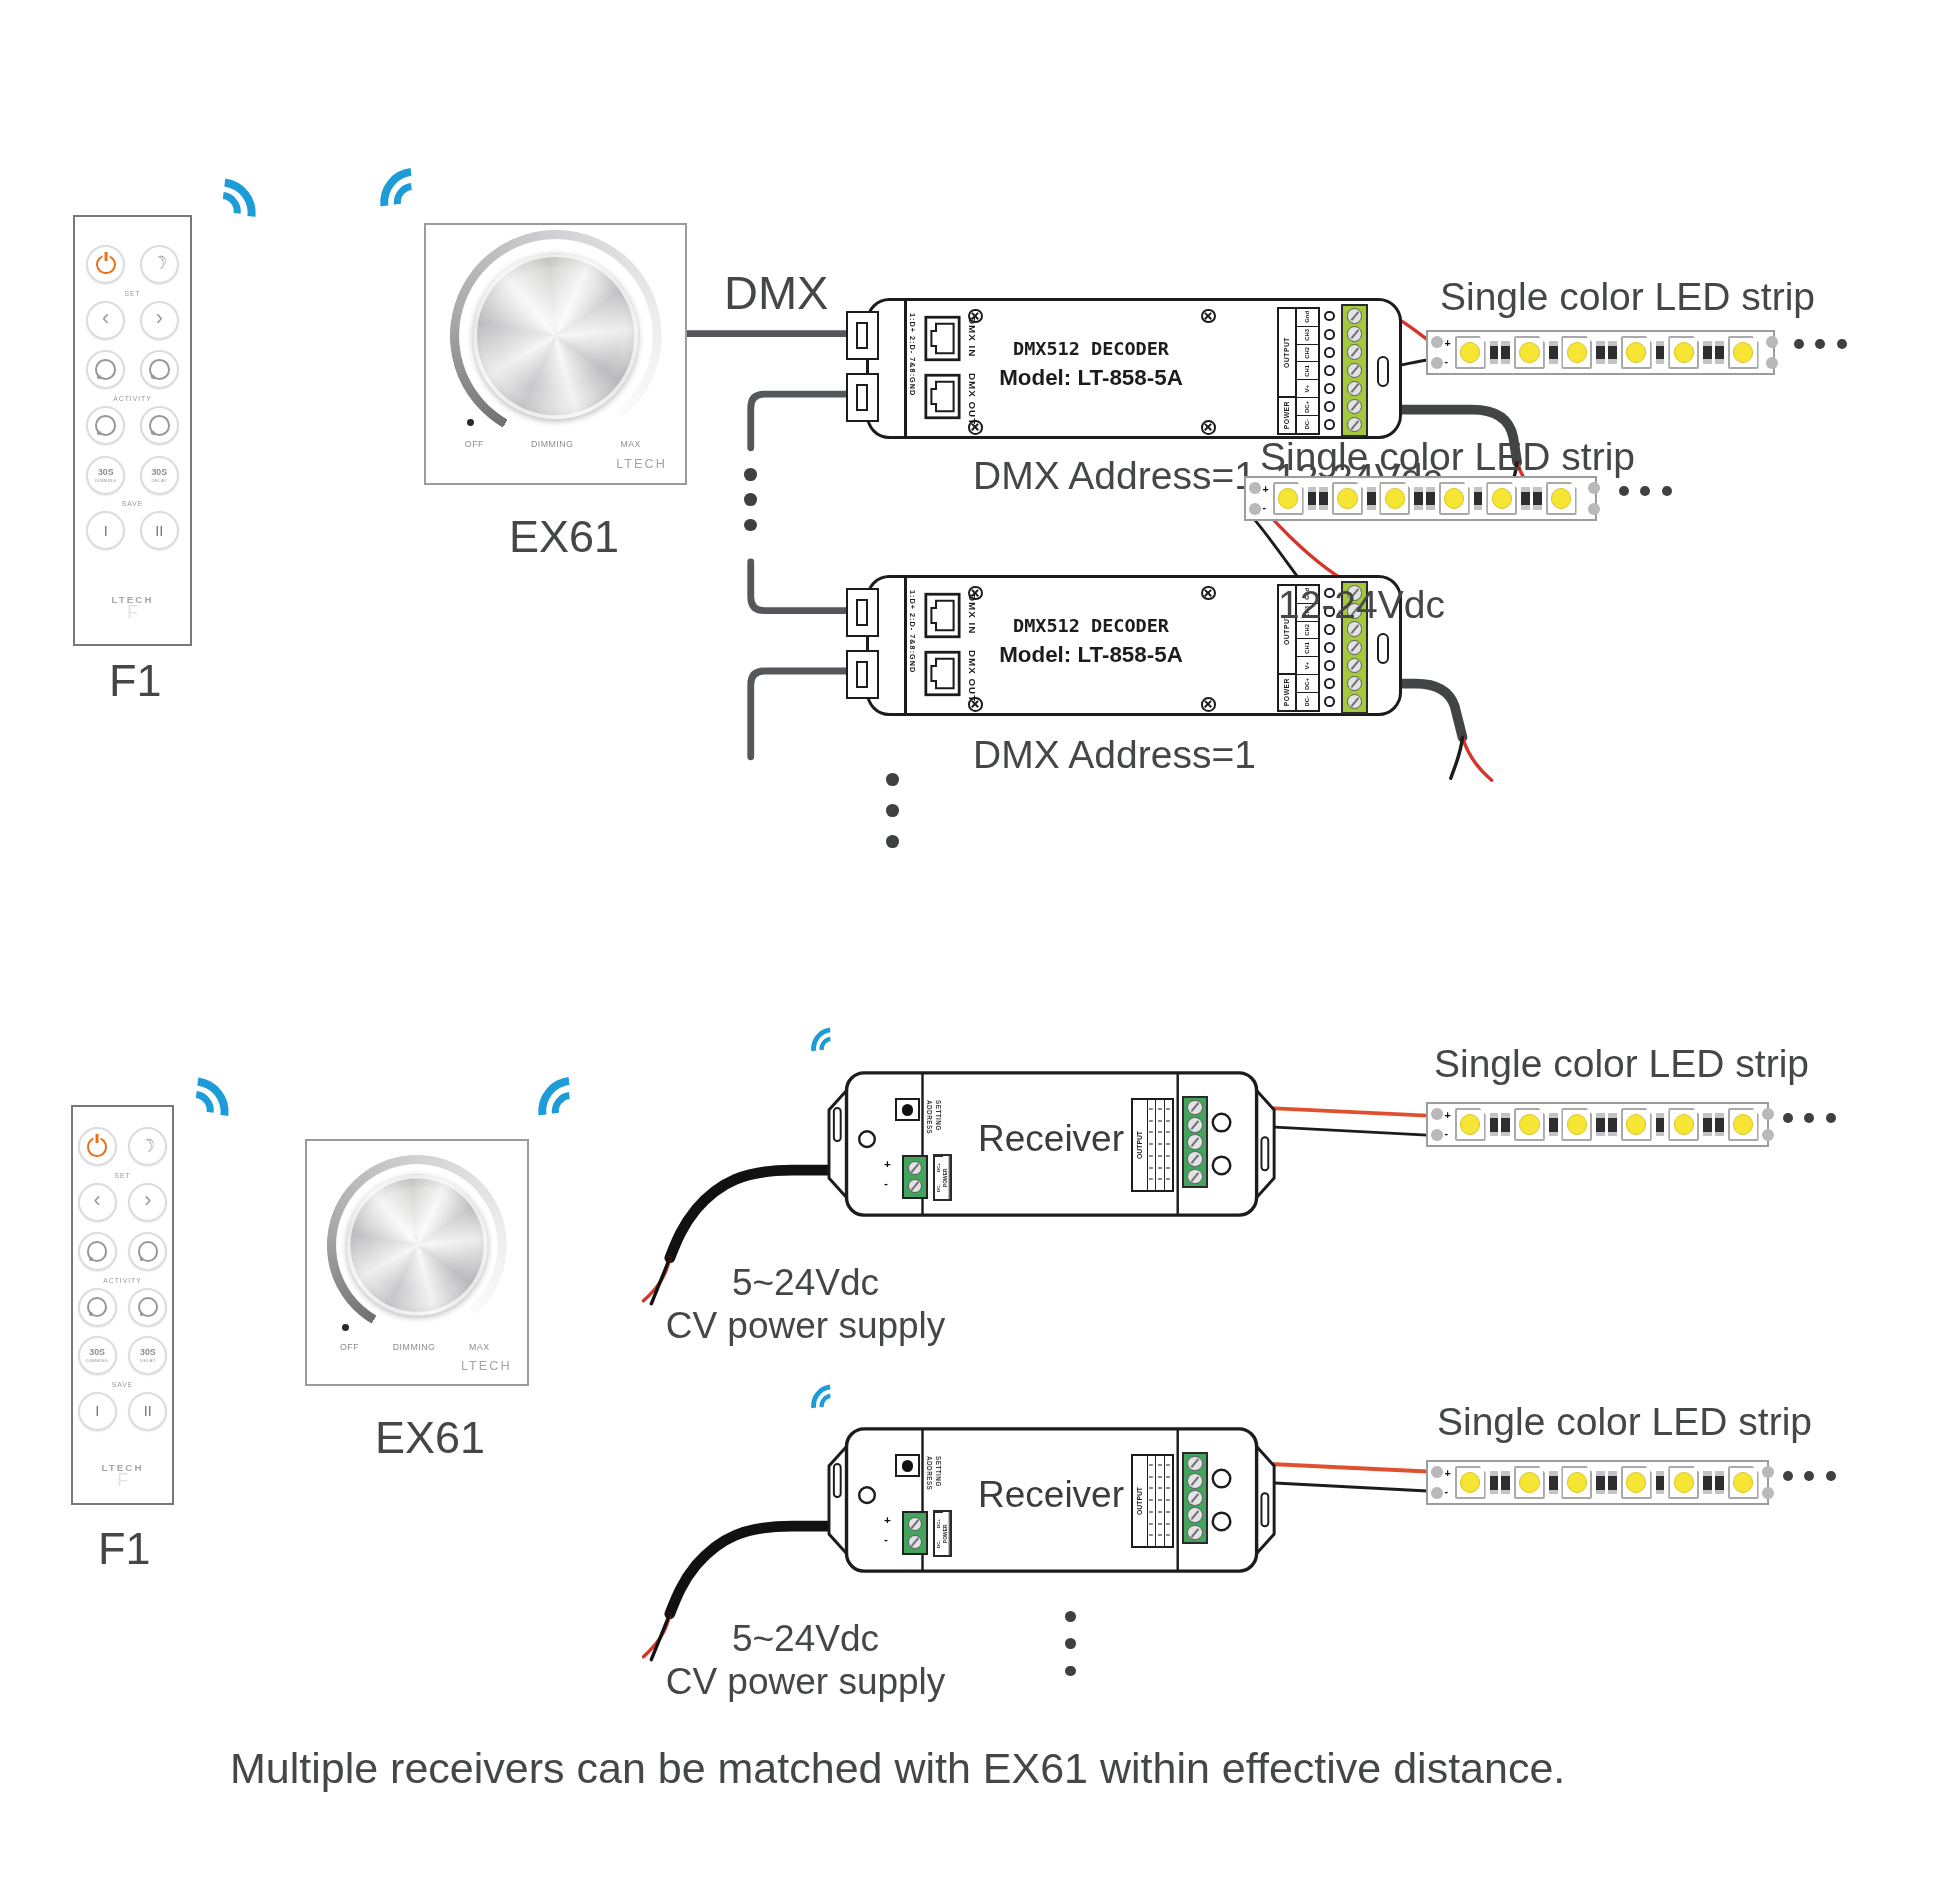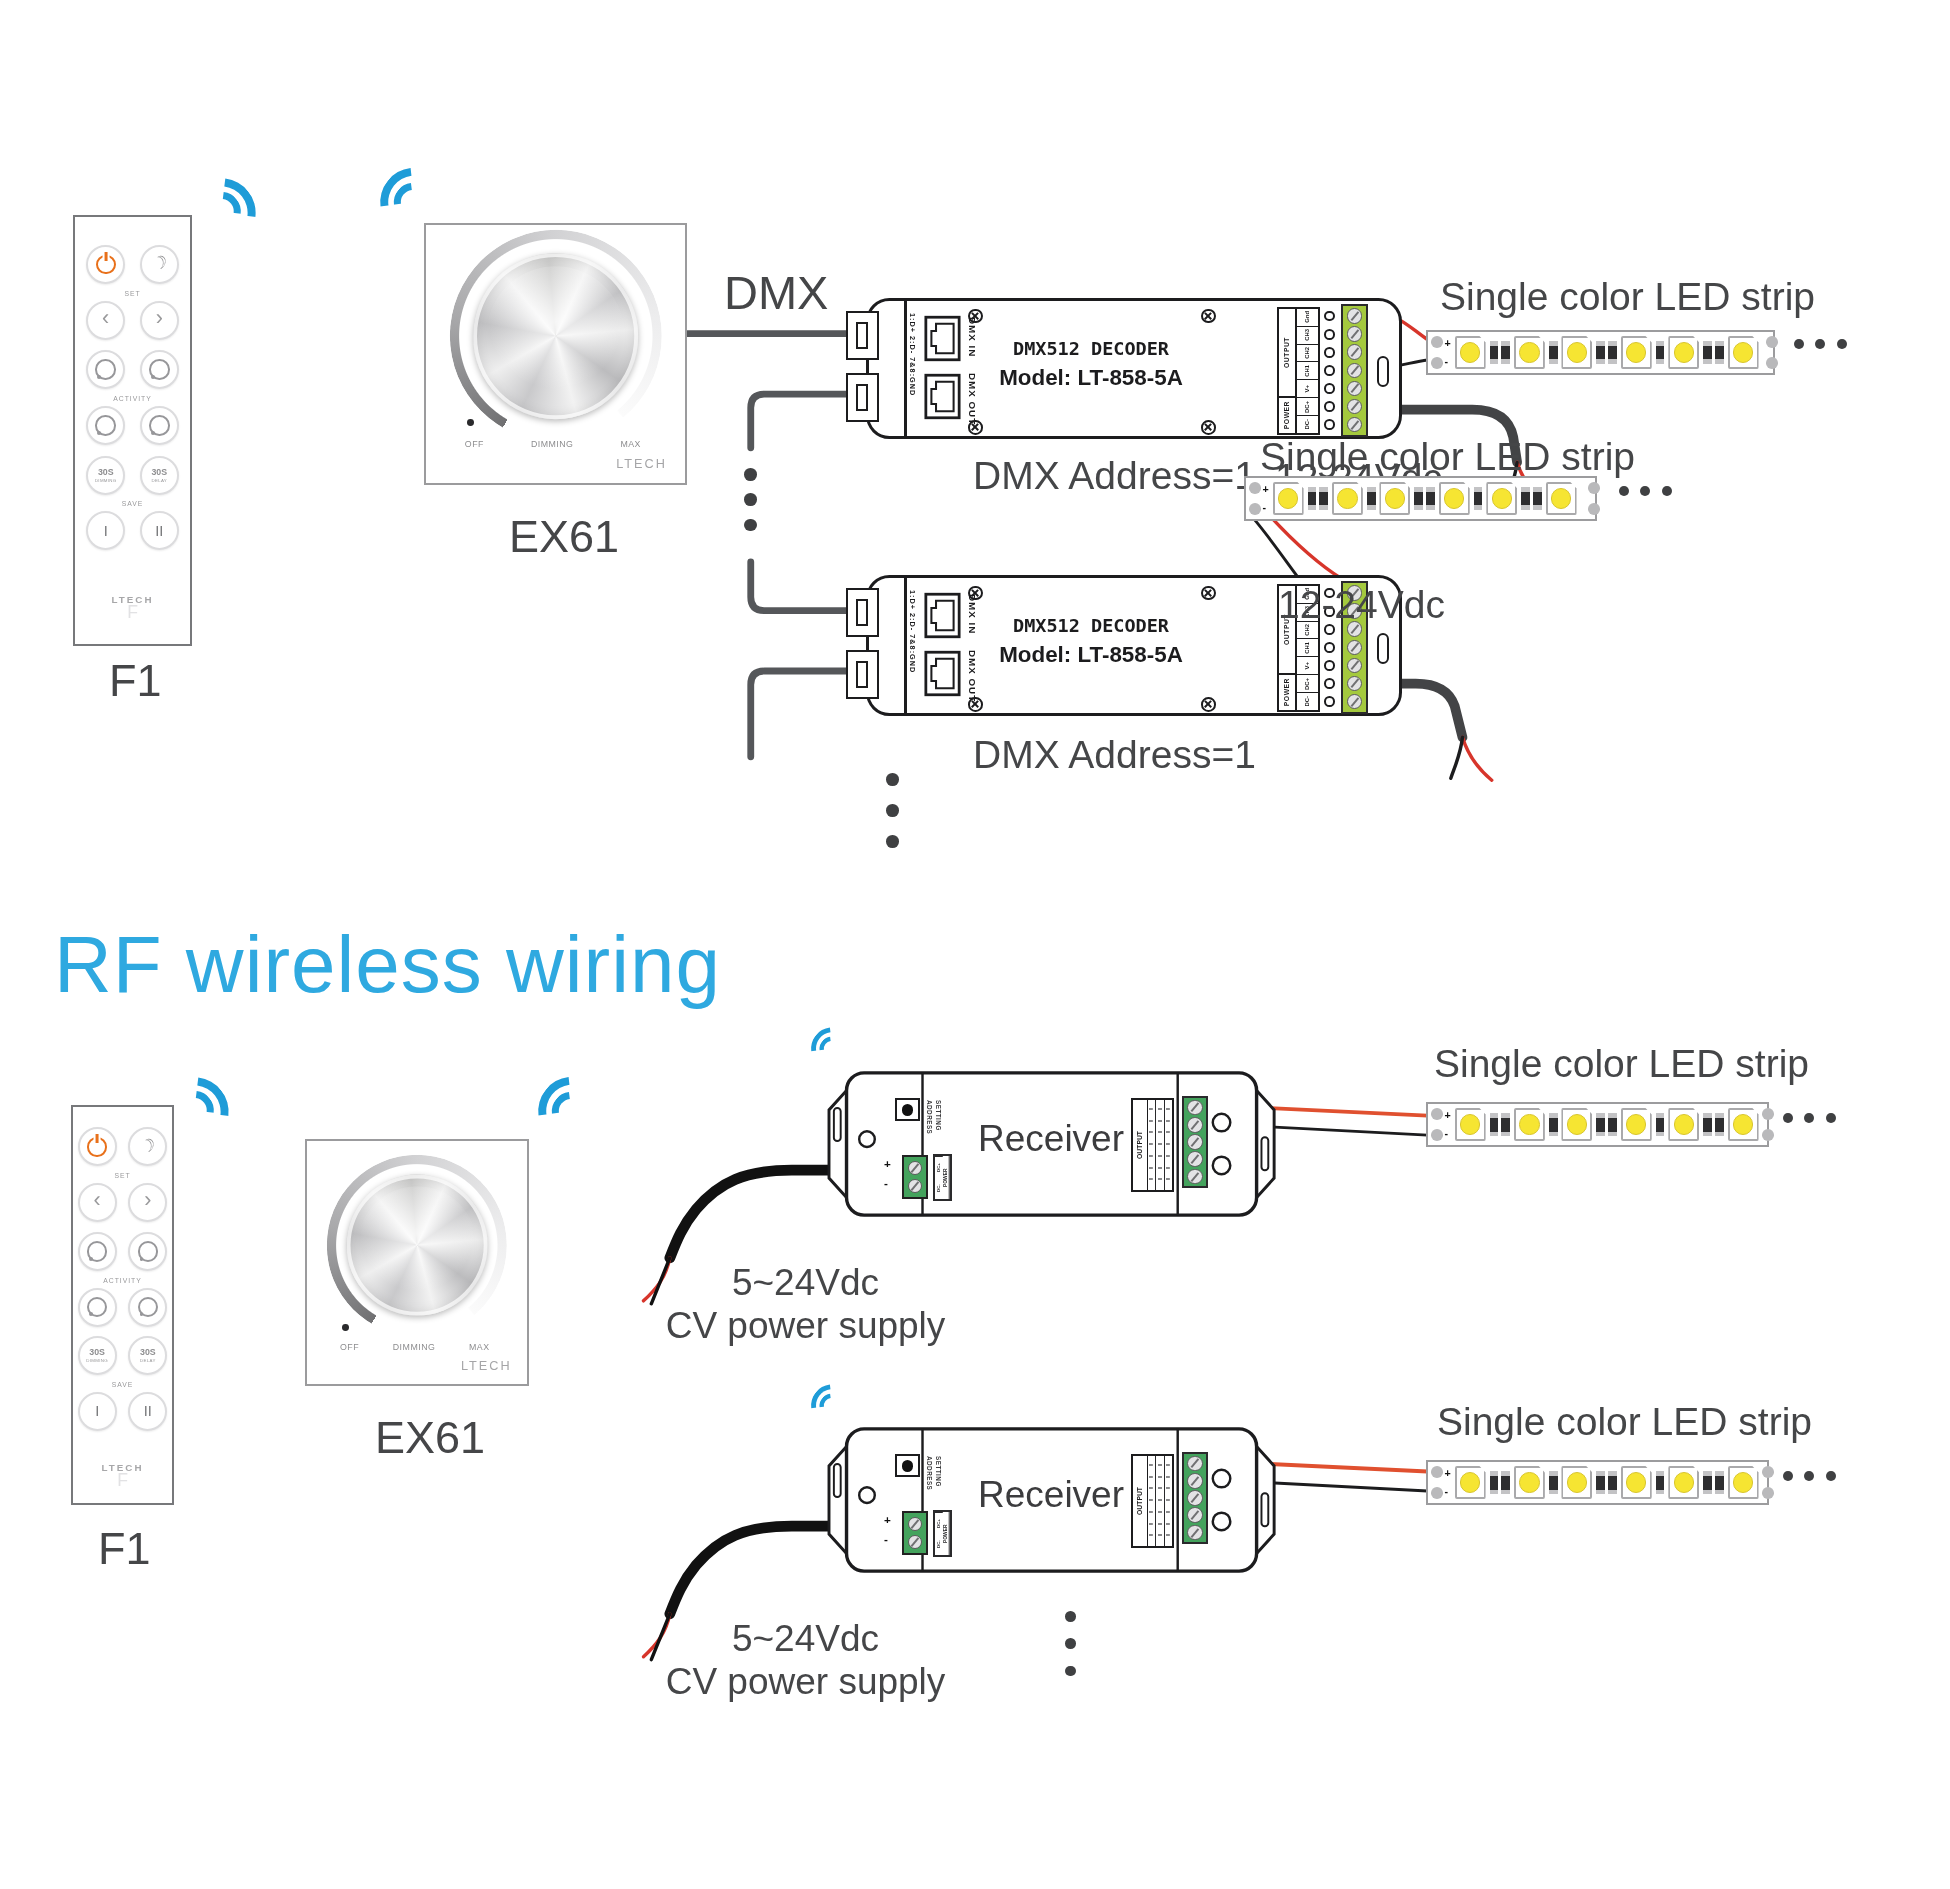--- a/index.html
+++ b/index.html
@@ -179,21 +179,20 @@
       <path d="M1234,1517 L1464,1529" stroke="#1c1c1e" stroke-width="3"></path>
 
       <path d="M936,1565 H812 C764,1565 738,1577 714,1605 C700,1622 694,1637 687,1655" stroke="#111" stroke-width="11"></path>
       <path d="M687,1655 C683,1675 673,1687 660,1699" stroke="#D7352B" stroke-width="3.5"></path>
       <path d="M687,1655 L668,1702" stroke="#111" stroke-width="3.5"></path>
       <path d="M936,1557 L916,1552" stroke="#D7352B" stroke-width="3.5"></path>
       <path d="M936,1575 L918,1578" stroke="#111" stroke-width="3.5"></path>
     </g>
   </svg>
 
-  <div class="abs title" style="left:54px;top:919px;">RF wireless wiring</div>
 
   <div class="rf emit" style="left:193px;top:172px;">
       <i class="a1"></i>
       <i class="a2"></i>
     </div>
   <div class="rf recv" style="left:374px;top:174px;">
       <i class="a1"></i>
       <i class="a2"></i>
     </div>
   <div class="rf emit" style="left:166px;top:1071px;">
@@ -852,15 +851,16 @@
     <div>5~24Vdc</div>
     <div>CV power supply</div>
   </div>
 
   <div class="abs vdots t3" style="left:1065px;top:1611px;">
       <i></i>
       <i></i>
       <i></i>
     </div>
 
+  <div class="abs caption" style="left:230px;top:1744px;">Multiple receivers can be matched with EX61 within effective distance.</div>
 
 </div>
 
 
 </body></html>

